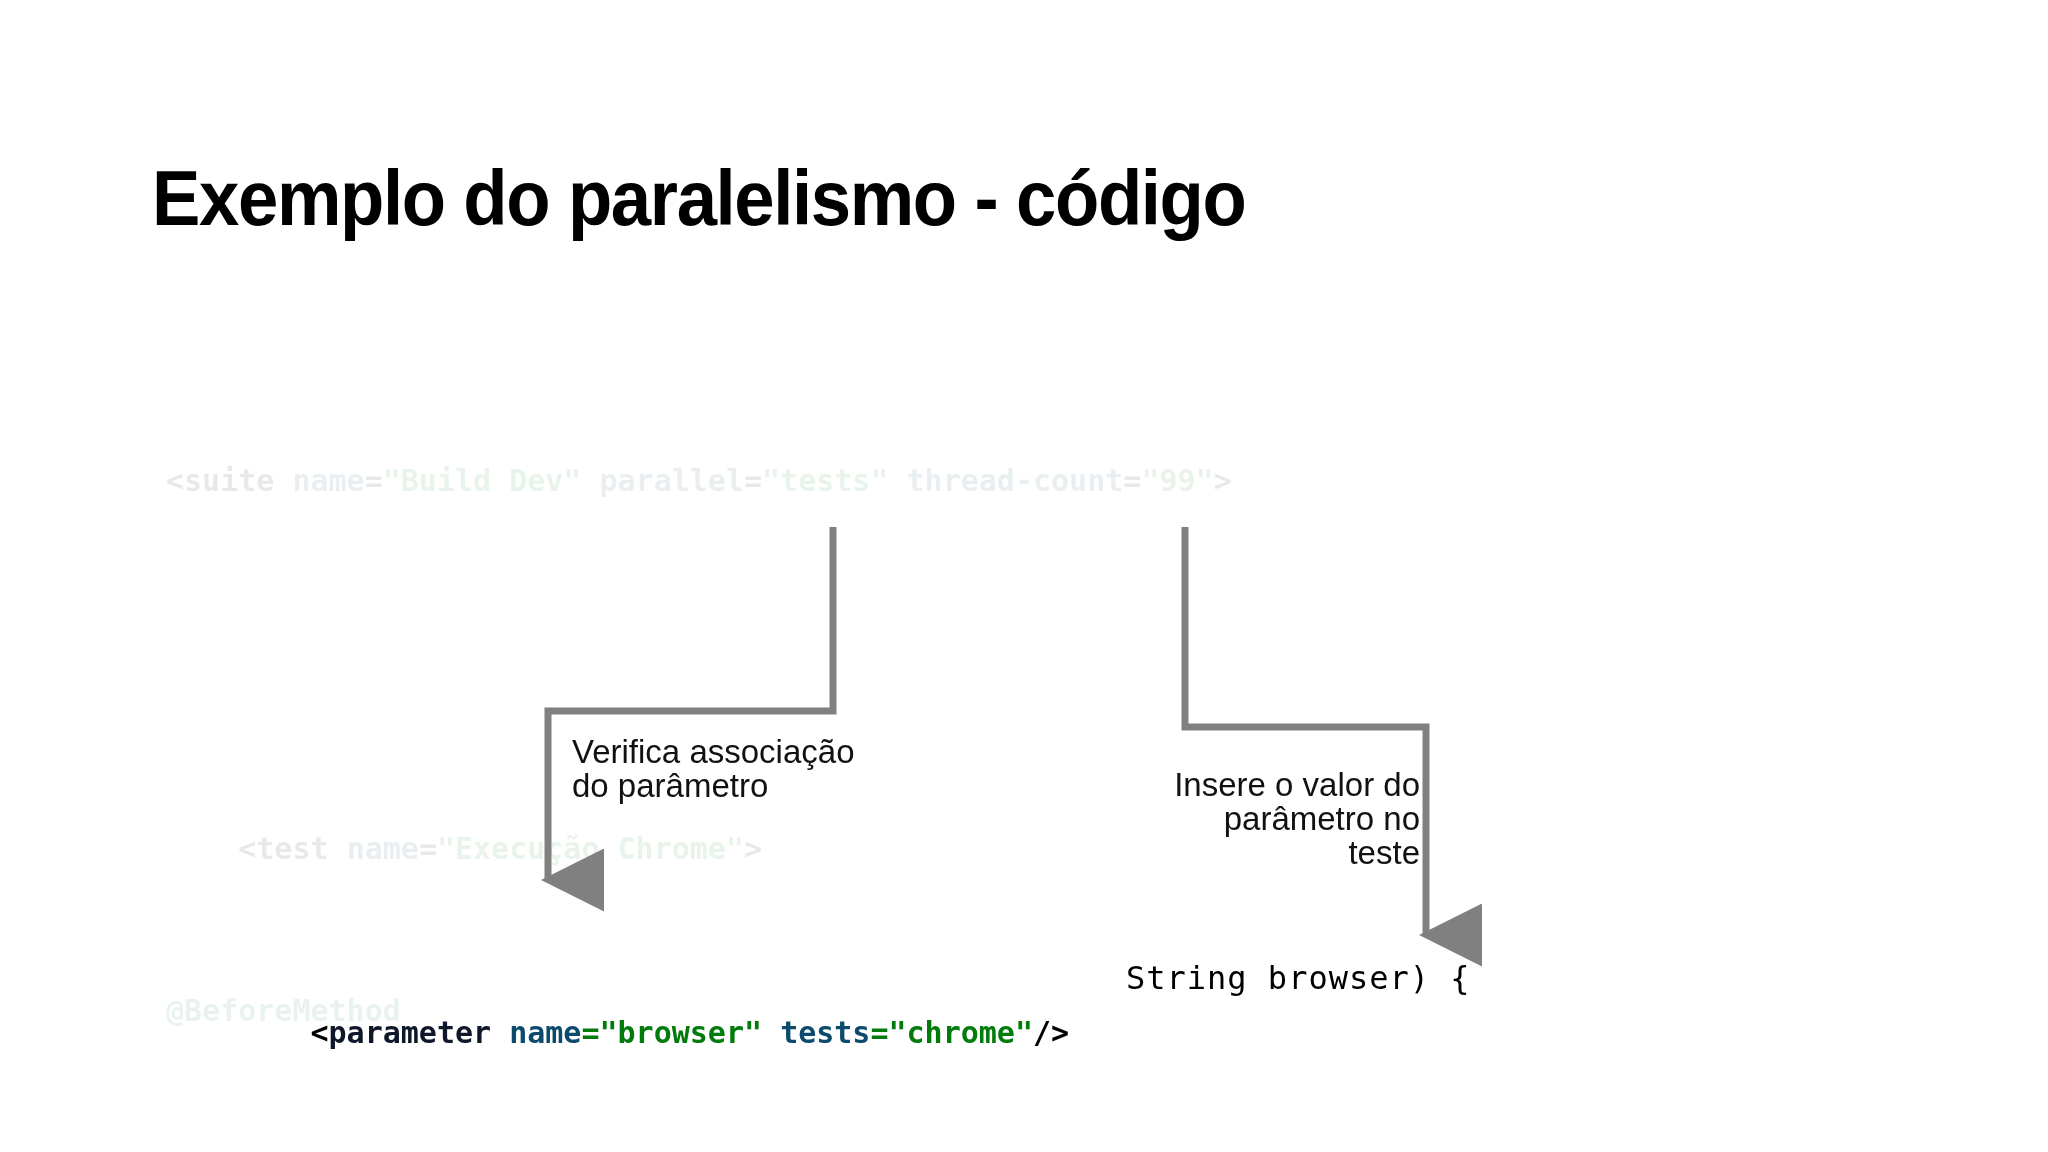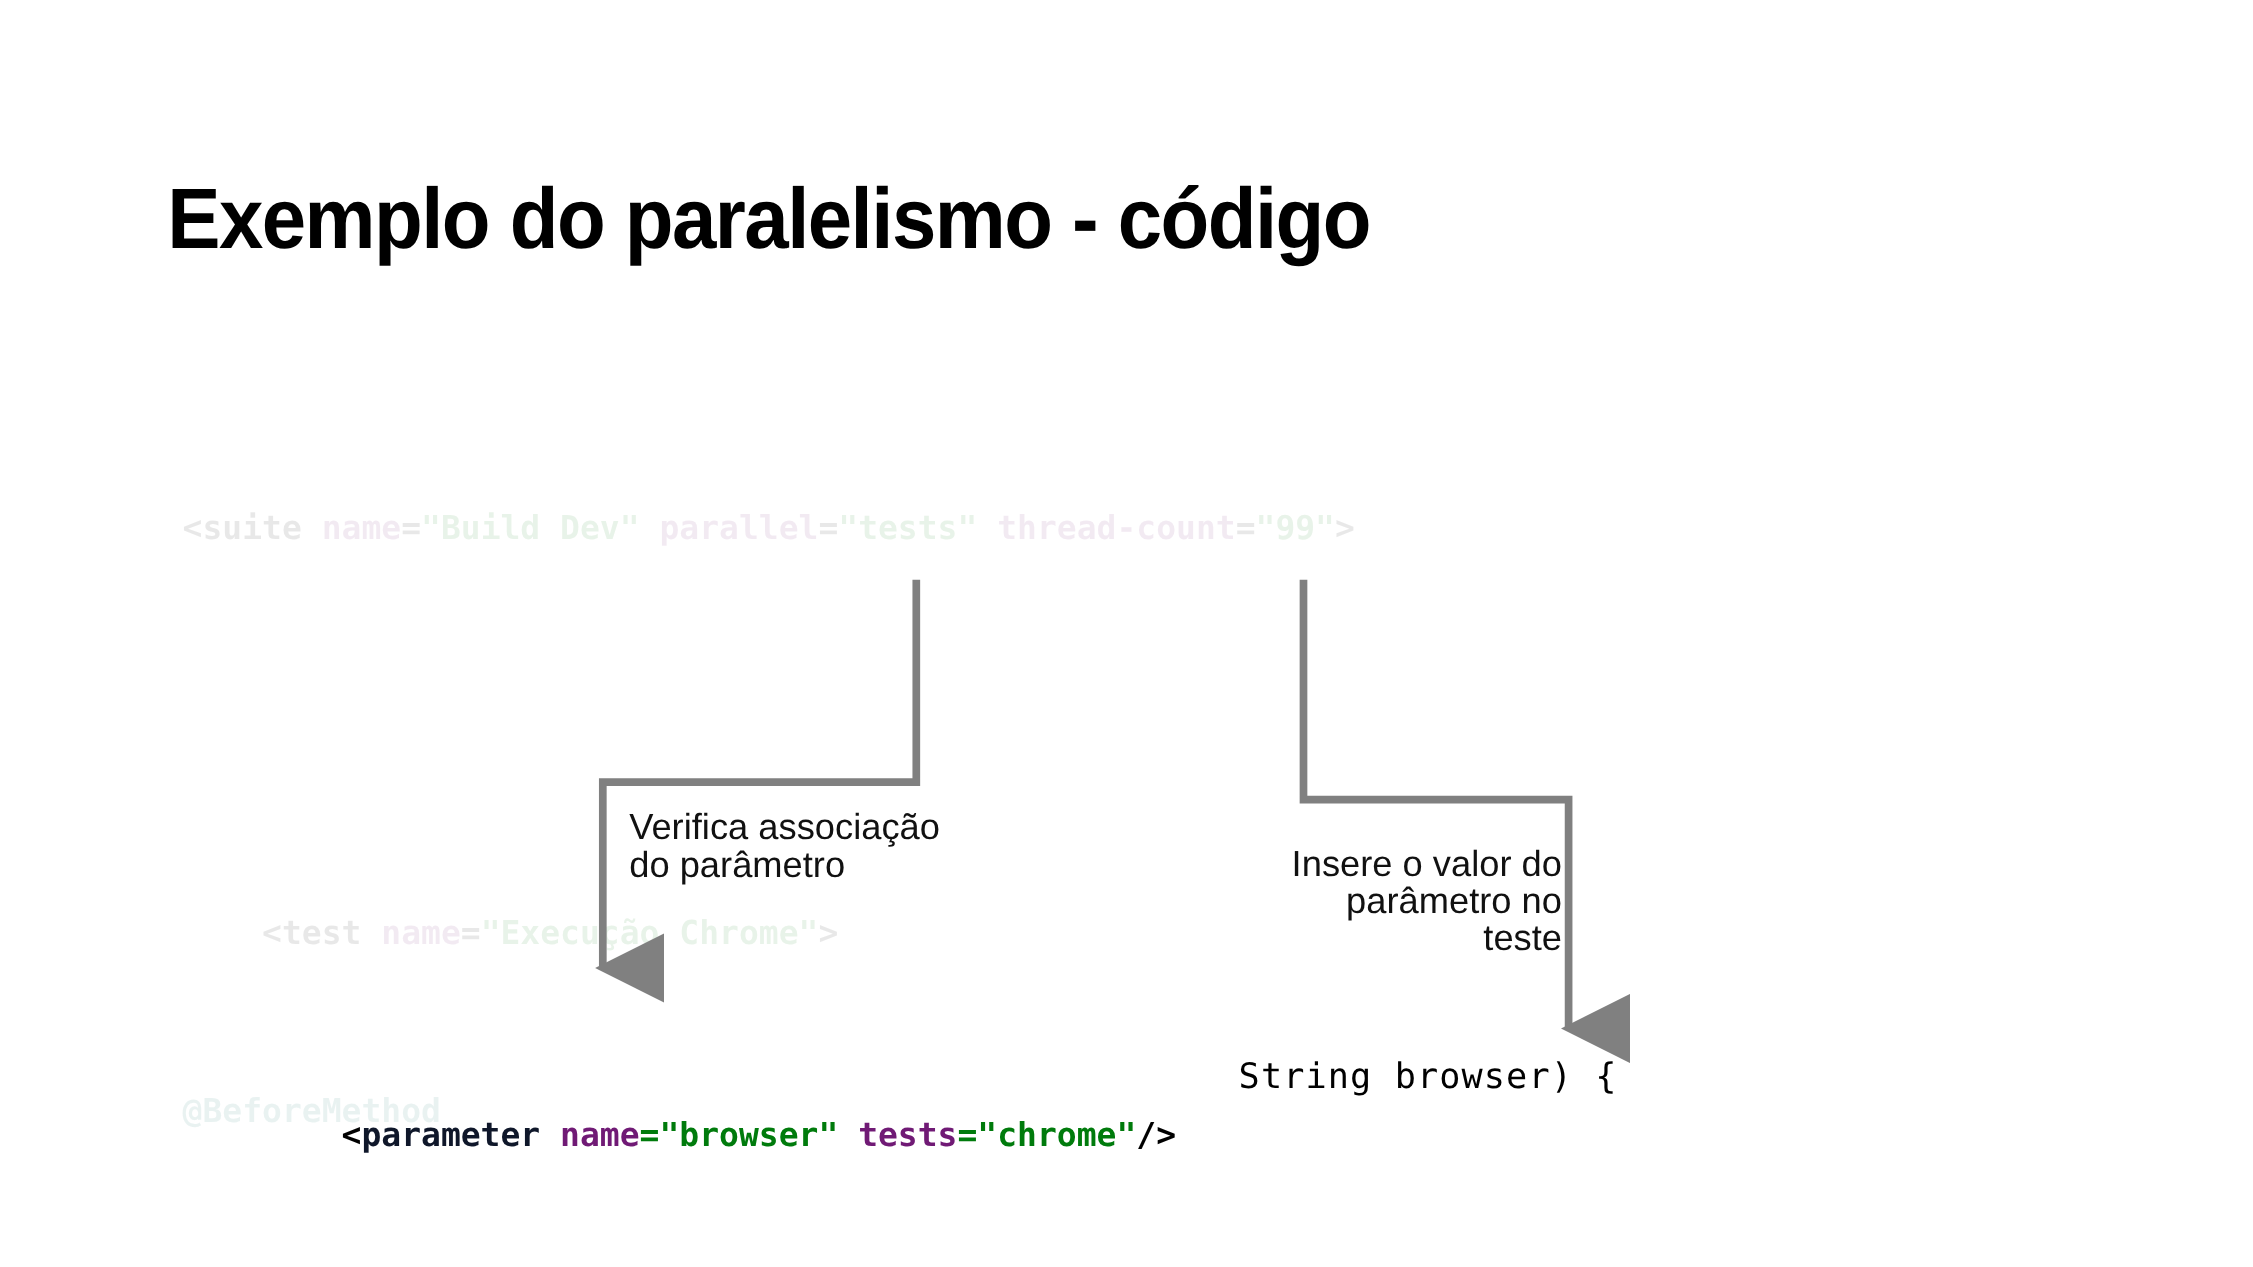--- a/index.html
+++ b/index.html
@@ -37,21 +37,21 @@
   }
   #xml-code{ left:166px; top:320px; }
   #java-code{ left:166px; top:850px; }
 
   .ln{display:block;height:46px;}
 
   
   .dim            { opacity:0.085; }
 
   .tag    { color:#0f172a; }
-  .attr   { color:#701a75; }
+  .attr   { color:#0c4a6e; }
   .val    { color:#007b0c; }
   .punc   { color:#000000; }
   .anno   { color:#0f766e; }
 
   
   #java-tail{
     position:absolute;
     left:1126px; top:955px;
     font-family:"DejaVu Sans Mono","Liberation Mono",monospace;
     font-size:32px;

